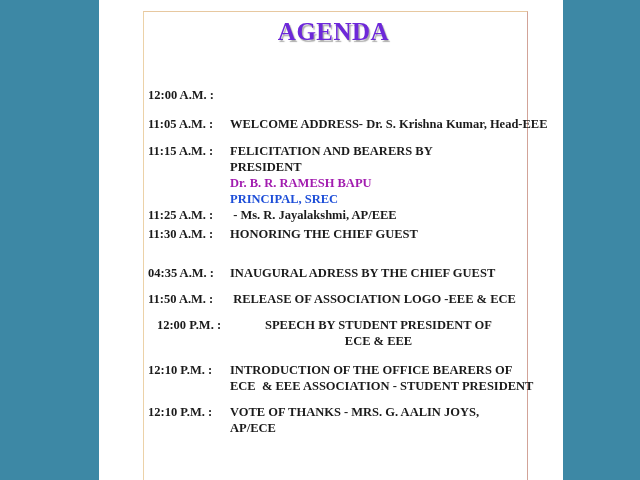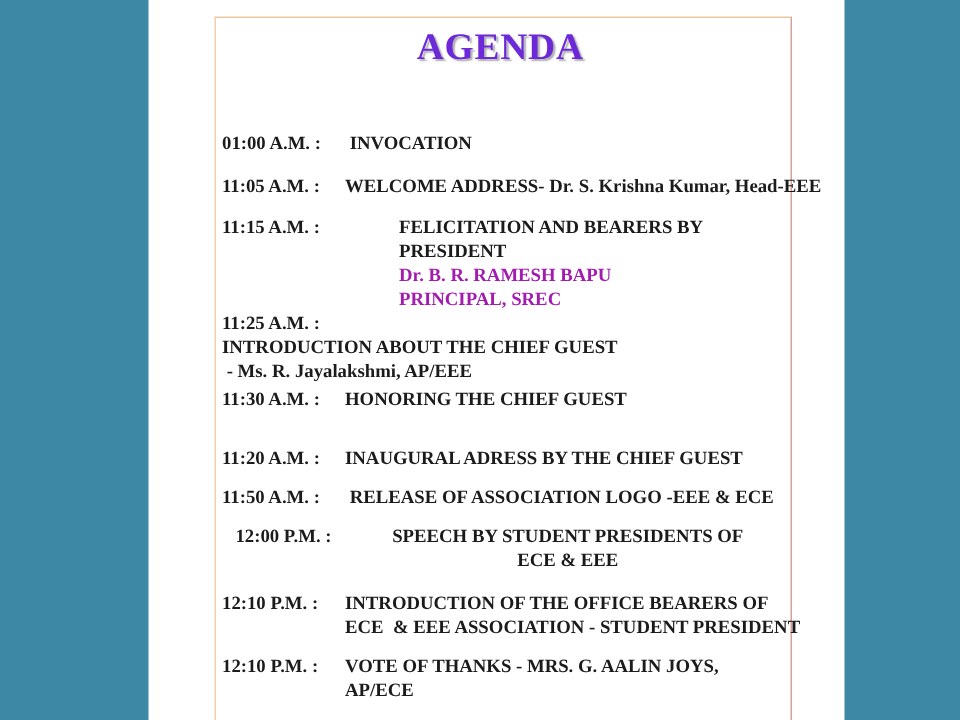--- a/index.html
+++ b/index.html
@@ -33,97 +33,93 @@
     font-weight:bold;
     font-size:12.5px; line-height:16px;
     color:#1b1b1b;
   }
   .item .time { width:82px; flex:none; white-space:pre; }
   .item .desc { flex:1; min-width:0; }
   .line { white-space:pre; }
   
   .items .item:nth-child(1) { margin-bottom:13px; }
   .items .item:nth-child(2) { margin-bottom:11px; }
-  .items .item:nth-child(3) { margin-bottom:0;gap:36px; }
-  .items .item:nth-child(4) { margin-bottom:3px;flex-direction:column; }
+  .items .item:nth-child(3) { margin-bottom:0; }
+  .items .item:nth-child(4) { margin-bottom:3px; }
   .items .item:nth-child(5) { margin-bottom:23px; }
   .items .item:nth-child(6) { margin-bottom:10px; }
   .items .item:nth-child(7) { margin-bottom:10px; }
   .items .item:nth-child(8) { margin-bottom:13px;text-align:center; }
   .items .item:nth-child(9) { margin-bottom:10px; }
 </style>
 </head>
 <body>
 
 <div class="band band-left" style="background-color: rgb(61, 136, 165);"></div>
 <div class="band band-right" style="background-color: rgb(61, 136, 165);"></div>
 
 <div class="content-box" style="border-color: rgb(231, 200, 160) rgb(210, 163, 152) rgb(210, 163, 152) rgb(236, 210, 168);">
 
   <div class="slide-title">AGENDA</div>
 
   <div class="items">
 
     <div class="item">
-      <div class="time">01:00 A.M. :</div>
-      <div class="desc">
-        <div class="line"> INVOCATION</div>
-      </div>
+      <div class="time">12:00 A.M. :</div>
     </div>
 
     <div class="item">
       <div class="time">11:05 A.M. :</div>
       <div class="desc">
         <div class="line">WELCOME ADDRESS- Dr. S. Krishna Kumar, Head-EEE</div>
       </div>
     </div>
 
     <div class="item">
       <div class="time">11:15 A.M. :</div>
       <div class="desc">
         <div class="line">FELICITATION AND BEARERS BY</div>
         <div class="line">PRESIDENT</div>
         <div class="line" style="color: #a21caf;">Dr. B. R. RAMESH BAPU</div>
-        <div class="line" style="color: #a21caf;">PRINCIPAL, SREC</div>
+        <div class="line" style="color: #1d4ed8;">PRINCIPAL, SREC</div>
       </div>
     </div>
 
     <div class="item">
       <div class="time">11:25 A.M. :</div>
       <div class="desc">
-        <div class="line">INTRODUCTION ABOUT THE CHIEF GUEST</div>
         <div class="line"> - Ms. R. Jayalakshmi, AP/EEE</div>
       </div>
     </div>
 
     <div class="item">
       <div class="time">11:30 A.M. :</div>
       <div class="desc">
         <div class="line">HONORING THE CHIEF GUEST</div>
       </div>
     </div>
 
     <div class="item">
-      <div class="time">11:20 A.M. :</div>
+      <div class="time">04:35 A.M. :</div>
       <div class="desc">
         <div class="line">INAUGURAL ADRESS BY THE CHIEF GUEST</div>
       </div>
     </div>
 
     <div class="item">
       <div class="time">11:50 A.M. :</div>
       <div class="desc">
         <div class="line"> RELEASE OF ASSOCIATION LOGO -EEE &amp; ECE</div>
       </div>
     </div>
 
     <div class="item">
       <div class="time">12:00 P.M. :</div>
       <div class="desc">
-        <div class="line">SPEECH BY STUDENT PRESIDENTS OF</div>
+        <div class="line">SPEECH BY STUDENT PRESIDENT OF</div>
         <div class="line">ECE &amp; EEE</div>
       </div>
     </div>
 
     <div class="item">
       <div class="time">12:10 P.M. :</div>
       <div class="desc">
         <div class="line">INTRODUCTION OF THE OFFICE BEARERS OF</div>
         <div class="line">ECE  &amp; EEE ASSOCIATION - STUDENT PRESIDENT</div>
       </div>

